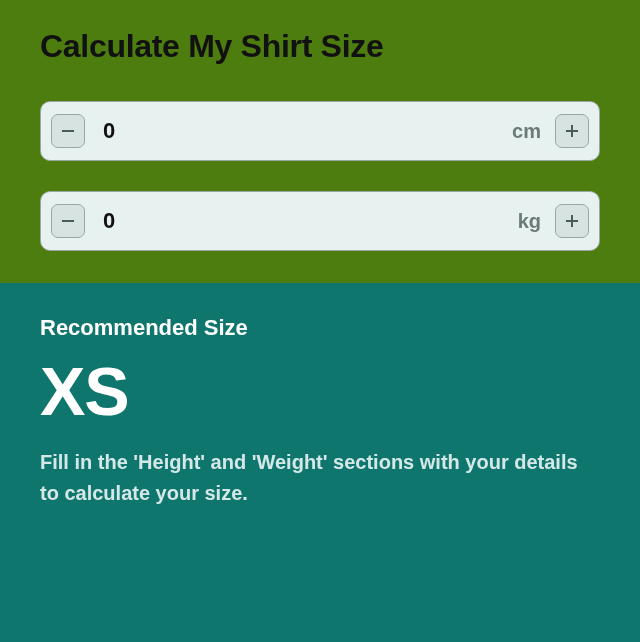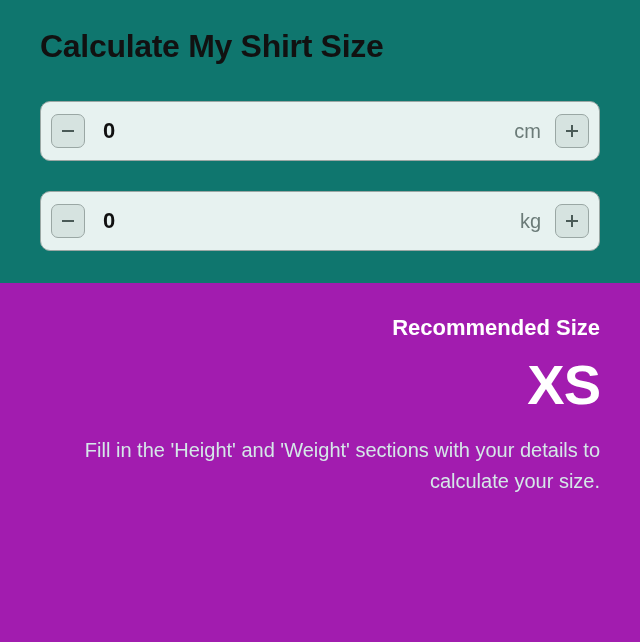--- a/index.html
+++ b/index.html
@@ -15,21 +15,21 @@
       overflow: hidden;
     }
     .container {
       width: 100%;
       height: 100%;
       display: flex;
       flex-direction: column;
     }
     .top-section {
       padding: 28px 40px 32px 40px;
-      background: #0f766e;
+      background: #4d7c0f;
     }
     .page-title {
       font-size: 32px;
       font-weight: 700;
       color: #111;
       margin-bottom: 36px;
       letter-spacing: -0.3px;
     }
     .field-group {
       margin-bottom: 30px;
@@ -69,46 +69,45 @@
       flex: 1;
       font-size: 22px;
       font-weight: 600;
       color: #111;
       padding: 0 18px;
     }
     .stepper-unit {
       font-size: 20px;
       color: #6b7b78;
       padding: 0 14px 0 4px;
-      font-weight: 400;
+      font-weight: 700;
     }
     .bottom-section {
-      background: #a21caf;
+      background: #0f766e;
       padding: 32px 40px 40px 40px;
       color: #fff;
       flex: 1;
-      text-align: right;
     }
     .rec-label {
       font-size: 22px;
       font-weight: 600;
       margin-bottom: 16px;
     }
     .rec-size {
-      font-size: 56px;
+      font-size: 68px;
       font-weight: 800;
       letter-spacing: -1px;
       margin-bottom: 22px;
       line-height: 1;
     }
     .rec-hint {
       font-size: 20px;
       line-height: 1.55;
       color: #d5e8e8;
-      font-weight: 400;
+      font-weight: 700;
     }
   </style>
 </head>
 <body>
 
 <div class="container">
 
   <div class="top-section">
     <h1 class="page-title">Calculate My Shirt Size</h1>
 

